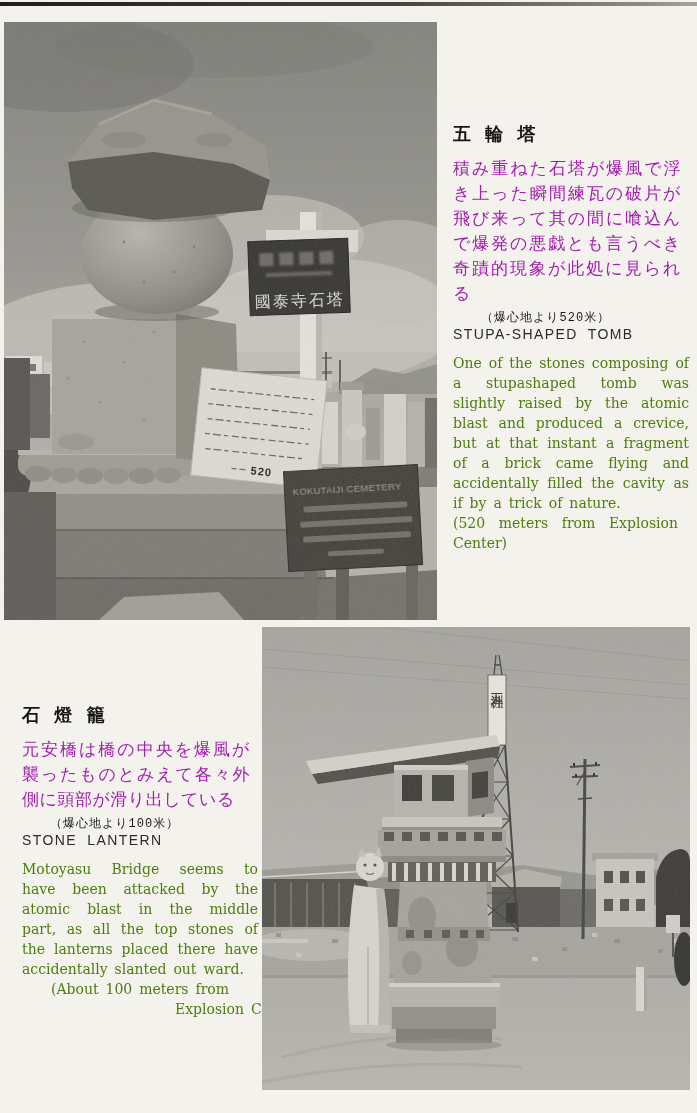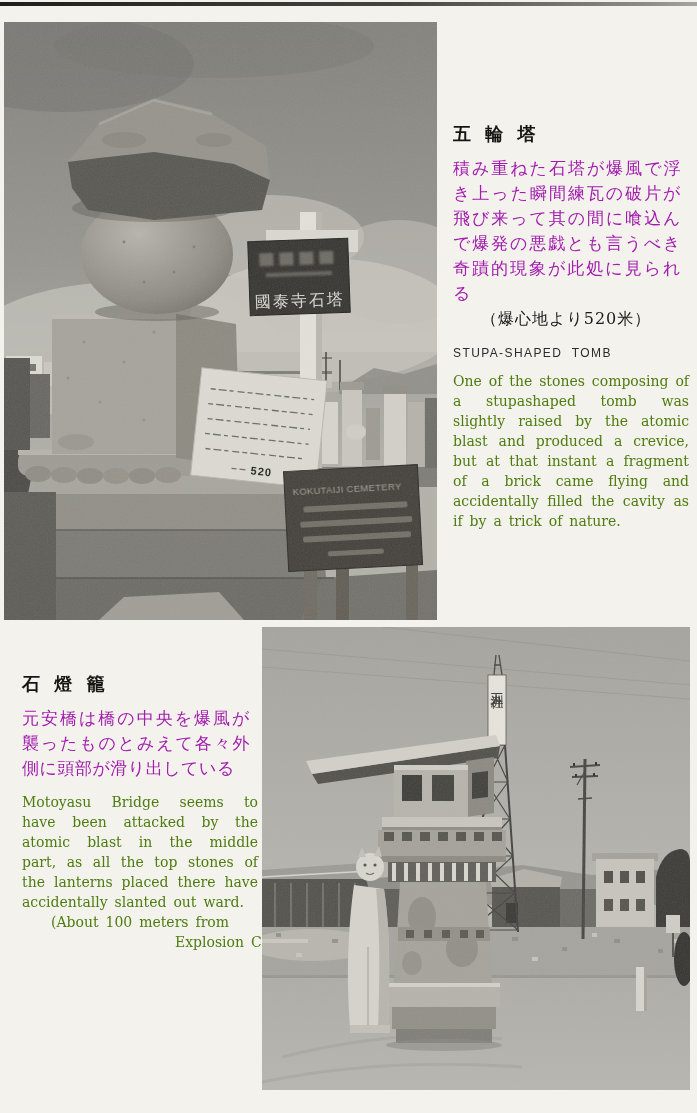--- a/index.html
+++ b/index.html
@@ -7,28 +7,28 @@
         font-family:"DejaVu Serif","Liberation Serif",serif;color:#1d1c1a;overflow:hidden;padding-left:28px;}
   .scanline{position:absolute;top:2px;left:0;width:100%;height:4px;
         background:linear-gradient(to right,#1f1e1c,#45443f 55%,#8f8e89 90%,#b5b4af);}
   figure{margin:0;}
   .photo{position:absolute;}
   .photo svg{display:block;}
   .photo-top{left:4px;top:22px;width:433px;height:598px;}
   .photo-bottom{left:262px;top:627px;width:428px;height:463px;}
   .caption-col{position:absolute;}
   .col-right{left:453px;top:122px;width:238px;}
-  .col-left{left:22px;top:672px;width:238px;}
+  .col-left{left:22px;top:703px;width:238px;}
   h2,h3,p{margin:0;}
   .ja-heading{font-size:18px;font-weight:700;letter-spacing:4px;color:#161513;}
   .ja-body{margin-top:10px;width:228px;font-size:17px;line-height:25px;text-align:justify;
         letter-spacing:0.5px;color:#a21caf;}
-  .ja-distance{margin-top:3px;font-size:16px;padding-left:28px;letter-spacing:1px;color:#1b1a18;}
-  .en-heading{margin-top:16px;font-family:"Liberation Sans","DejaVu Sans",sans-serif;
-        font-size:12px;font-weight:400;letter-spacing:1.4px;word-spacing:5px;color:#2c2b29;}
+  .ja-distance{margin-top:3px;font-size:12px;padding-left:28px;letter-spacing:1px;color:#1b1a18;font-family:Liberation Mono, monospace;}
+  .en-heading{font-family:"Liberation Sans","DejaVu Sans",sans-serif;
+        font-size:14px;font-weight:400;letter-spacing:1.4px;word-spacing:5px;color:#2c2b29;}
   .en-body{margin-top:11px;width:236px;font-size:14px;line-height:20px;text-align:justify;
         word-spacing:2.5px;color:#4d7c0f;}
   .en-distance{margin-top:0;width:225px;}
   .en-dist-line1{margin-top:0;text-align:center;}
   .en-dist-line2{margin-top:0;text-align:center;padding-left:100px;}
 </style>
 </head>
 <body>
 
 <div class="page">
@@ -202,25 +202,28 @@
       <rect x="0" y="0" width="433" height="598" filter="url(#p1noise)"></rect>
     </svg>
   </figure>
 
   <section class="caption-col col-right">
     <h2 class="ja-heading">五 輪 塔</h2>
     <p class="ja-body">積み重ねた石塔が爆風で浮き上った瞬間練瓦の破片が飛び来って其の間に喰込んで爆発の悪戯とも言うべき奇蹟的現象が此処に見られる</p>
     <p class="ja-distance">（爆心地より520米）</p>
     <h3 class="en-heading">STUPA-SHAPED TOMB</h3>
     <p class="en-body">One of the stones composing of a stupashaped tomb was slightly raised by the atomic blast and produced a crevice, but at that instant a fragment of a brick came flying and accidentally filled the cavity as if by a trick of nature.</p>
+    <p class="en-body en-distance">(520 meters from Explosion Center)</p>
   </section>
 
   <section class="caption-col col-left">
     <h2 class="ja-heading">石 燈 籠</h2>
     <p class="ja-body">元安橋は橋の中央を爆風が襲ったものとみえて各々外側に頭部が滑り出している</p>
+    <p class="ja-distance">（爆心地より100米）</p>
+    <h3 class="en-heading">STONE LANTERN</h3>
     <p class="en-body">Motoyasu Bridge seems to have been attacked by the atomic blast in the middle part, as all the top stones of the lanterns placed there have accidentally slanted out ward.</p>
     <p class="en-body en-dist-line1">(About 100 meters from</p>
     <p class="en-body en-dist-line2">Explosion Center)</p>
   </section>
 
   <figure class="photo photo-bottom">
     <svg width="428" height="463" viewBox="0 0 428 463">
       <defs>
         <linearGradient id="p2sky" x1="0" y1="0" x2="0" y2="1">
           <stop offset="0" stop-color="#a5a39e"></stop>

